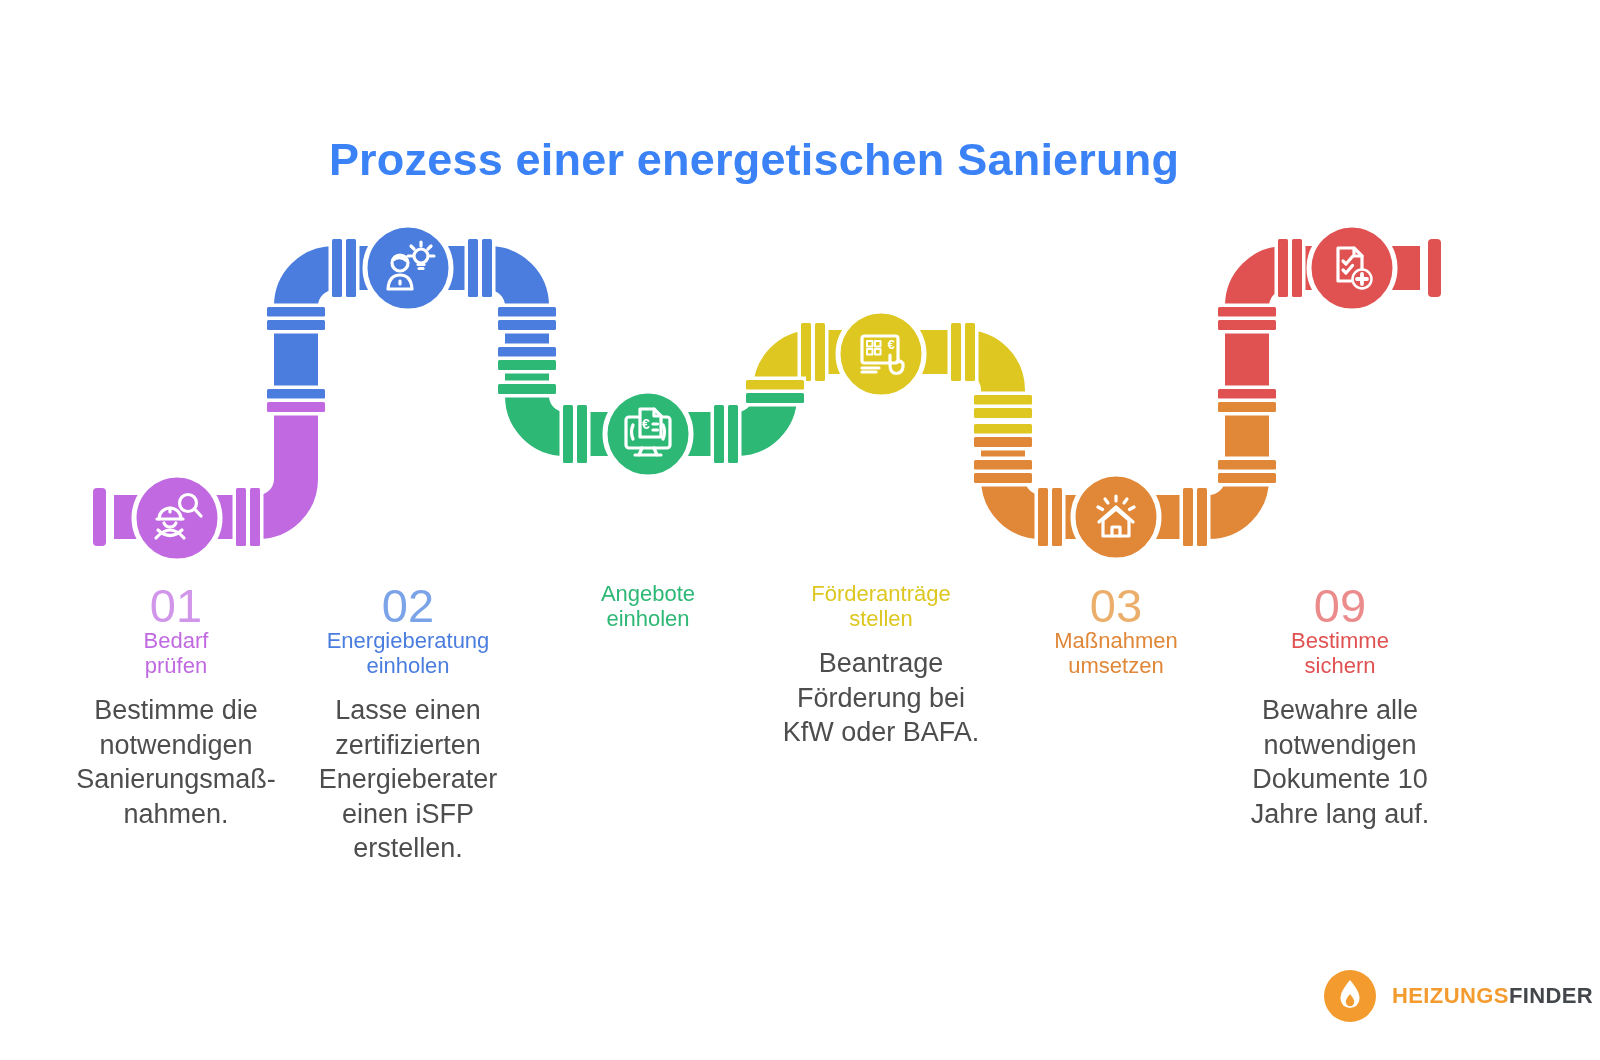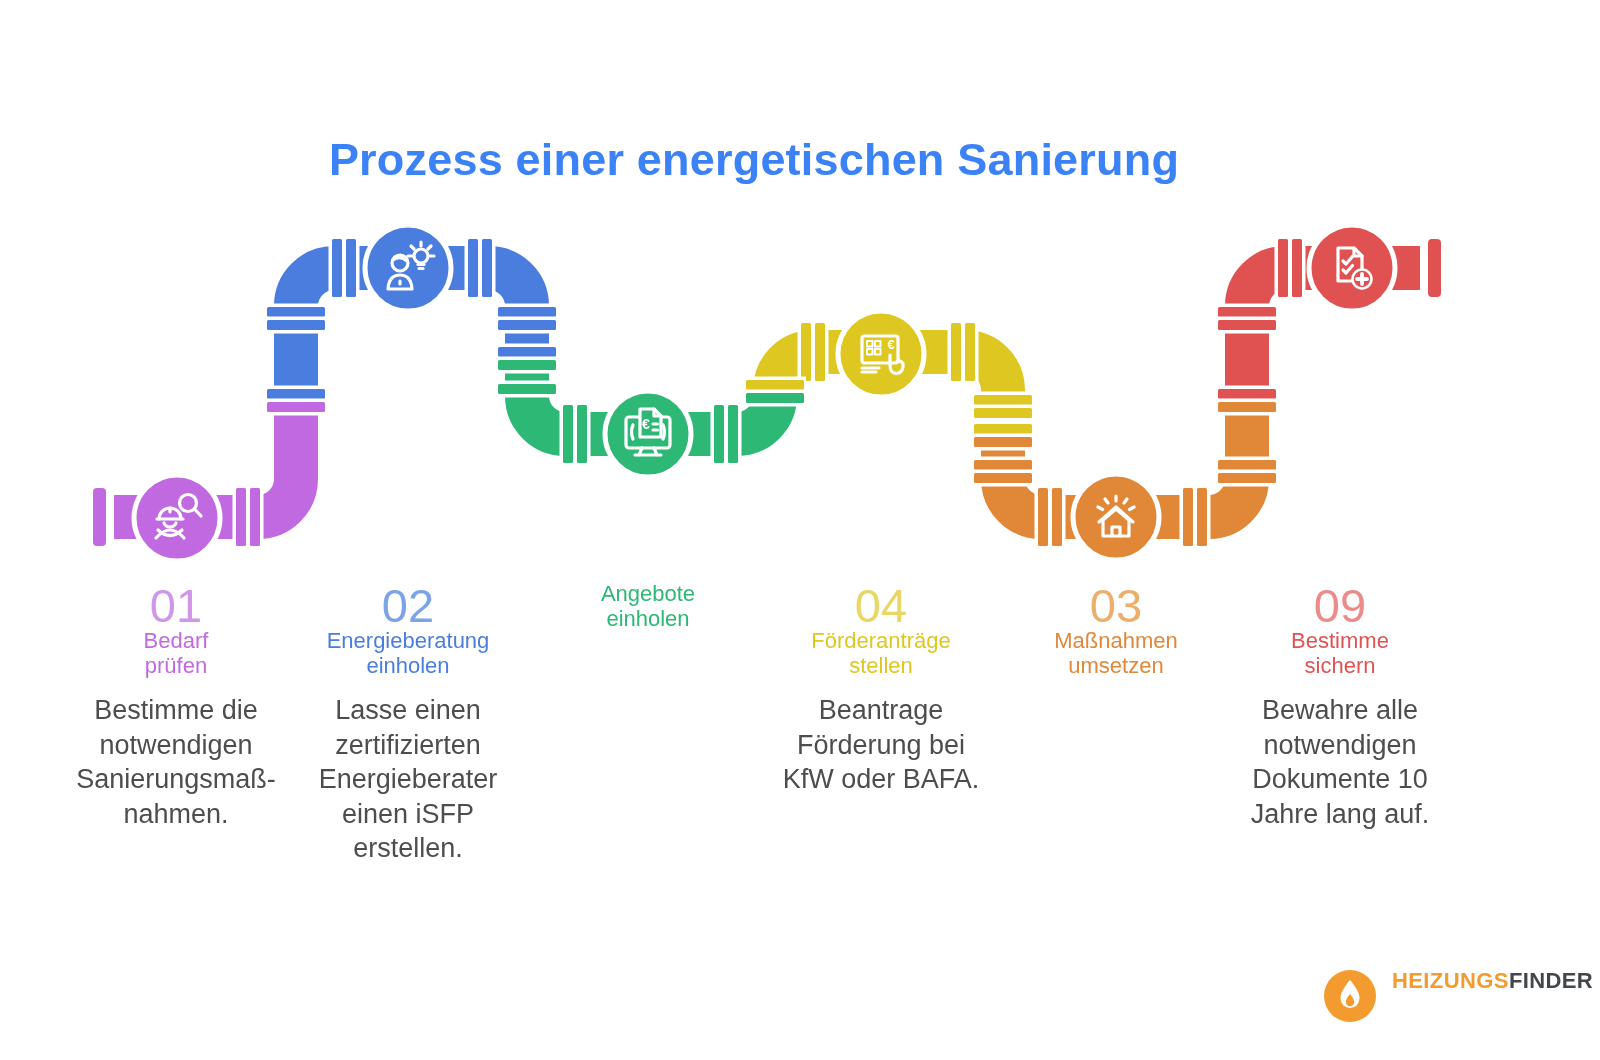--- a/index.html
+++ b/index.html
@@ -15,21 +15,21 @@
   .pipe{fill:none;stroke-width:44;stroke-linecap:butt;}
   .c1{stroke:var(--c1)} .c2{stroke:var(--c2)} .c3{stroke:var(--c3)}
   .c4{stroke:var(--c4)} .c5{stroke:var(--c5)} .c6{stroke:var(--c6)}
   .node{stroke:#ffffff;stroke-width:5;}
   .icon{stroke:#ffffff;stroke-width:3.2;fill:none;stroke-linecap:round;stroke-linejoin:round;}
   .icon text{stroke:none;fill:#ffffff;font-weight:700;font-family:"Liberation Sans",sans-serif;}
   .step-col{position:absolute;top:582px;width:250px;text-align:center;}
   .step-number{font-size:47px;font-weight:400;line-height:1;}
   .step-title{font-size:22px;font-weight:400;line-height:1.12;white-space:pre-line;margin-bottom:15px;}
   .step-desc{font-size:27px;font-weight:400;line-height:1.28;color:#4d4d4d;white-space:pre-line;}
-  .logo{position:absolute;left:1322px;top:968px;display:flex;align-items:flex-start;}
+  .logo{position:absolute;left:1322px;top:968px;display:flex;align-items:center;}
   .logo-text{font-size:22px;font-weight:700;letter-spacing:0.4px;margin-left:14px;white-space:nowrap;}
 </style>
 </head>
 <body>
 
 <h1 class="page-title">Prozess einer energetischen Sanierung</h1>
 
 <svg id="pipeline" width="1600" height="1060" viewBox="0 0 1600 1060" xmlns="http://www.w3.org/2000/svg">
 
   <g>
@@ -233,21 +233,20 @@
 zertifizierten
 Energieberater
 einen iSFP
 erstellen.</div>
 </div>
 <div class="step-col" style="left:523px">
   <div class="step-title" style="color:var(--c3x)">Angebote
 einholen</div>
 </div>
 <div class="step-col" style="left:756px">
-  <div class="step-number" style="color:var(--n4)">04</div>
   <div class="step-title" style="color:var(--c4x)">Förderanträge
 stellen</div>
   <div class="step-desc">Beantrage
 Förderung bei
 KfW oder BAFA.</div>
 </div>
 <div class="step-col" style="left:991px">
   <div class="step-number" style="color:var(--n5)">03</div>
   <div class="step-title" style="color:var(--c5x)">Maßnahmen
 umsetzen</div>

